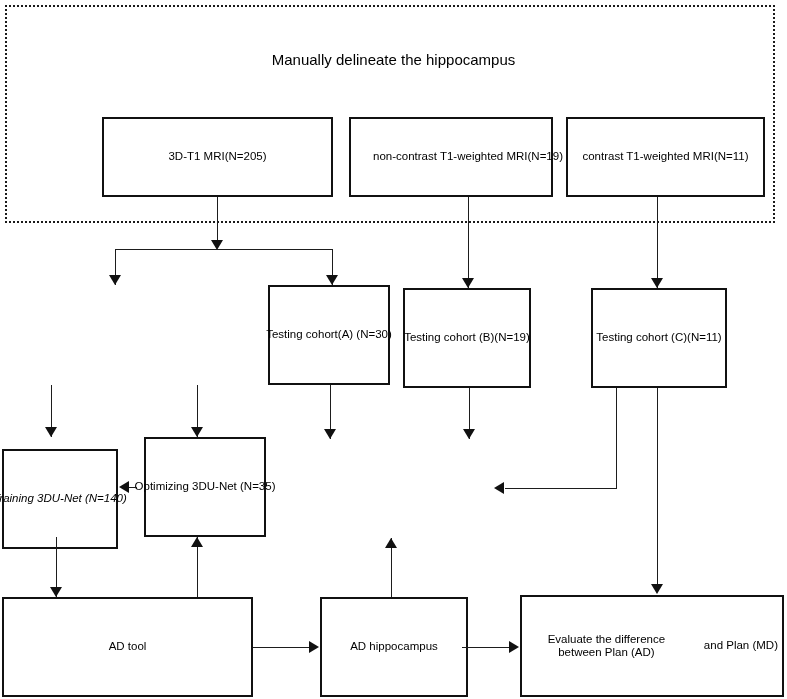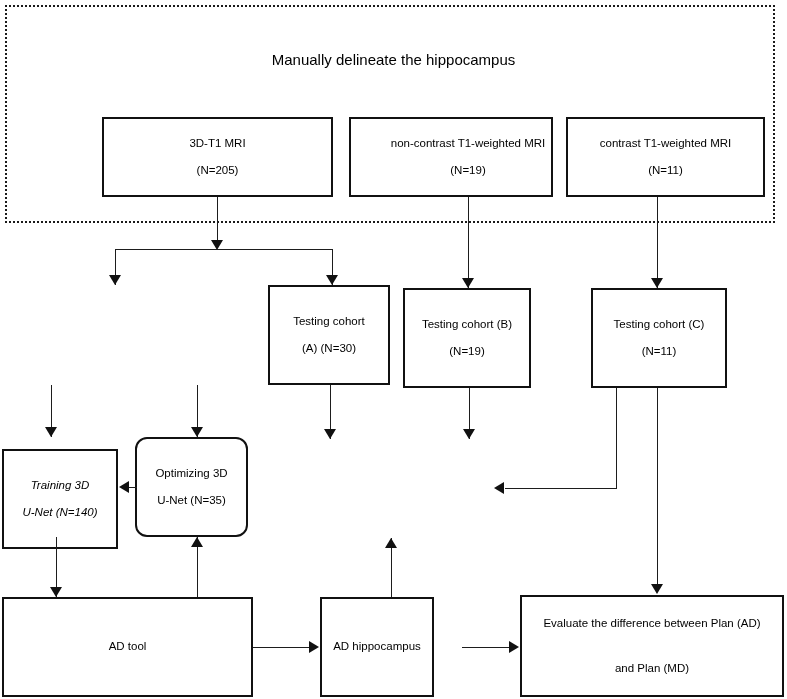--- a/index.html
+++ b/index.html
@@ -33,21 +33,20 @@
     color: #000000;
     white-space: nowrap;
   }
   
   .node {
     position: absolute;
     box-sizing: border-box;
     border: 2.5px solid #111111;
     background: #ffffff;
     display: flex;
-    flex-direction: column;
     align-items: center;
     justify-content: center;
     text-align: center;
     font-size: 11.5px;
     line-height: 1.15;
     color: #000000;
     padding: 2px 4px;
   }
   .node .ln {
     display: block;
@@ -131,31 +130,31 @@
   <div class="node" style="left:591px; top:288px; width:136px; height:100px;text-align:center;">
     <span class="ln">Testing cohort (C)</span>
     <span class="ln">(N=11)</span>
   </div>
 
   <div class="node" style="left:2px; top:449px; width:116px; height:100px;font-style:italic;">
     <span class="ln">Training 3D</span>
     <span class="ln">U-Net (N=140)</span>
   </div>
 
-  <div class="node" style="left:135px; top:437px; width:113px; height:100px;border-radius:12px;">
+  <div class="node" style="left:144px; top:437px; width:122px; height:100px;">
     <span class="ln">Optimizing 3D</span>
     <span class="ln">U-Net (N=35)</span>
   </div>
 
 
   <div class="node" style="left:2px; top:597px; width:251px; height:100px;">
     <span class="ln">AD tool</span>
   </div>
 
-  <div class="node" style="left:320px; top:597px; width:114px; height:100px;">
+  <div class="node" style="left:320px; top:597px; width:148px; height:100px;">
     <span class="ln">AD hippocampus</span>
   </div>
 
   <div class="node" style="left:520px; top:595px; width:264px; height:102px;gap:17px;">
     <span class="ln wrap">Evaluate the difference between Plan (AD)</span>
     <span class="ln">and Plan (MD)</span>
   </div>
 
   <div class="vline" style="left:217px; top:197px; height:48px;"></div>
   <div class="arrow-down" style="left:211px; top:240px;"></div>

